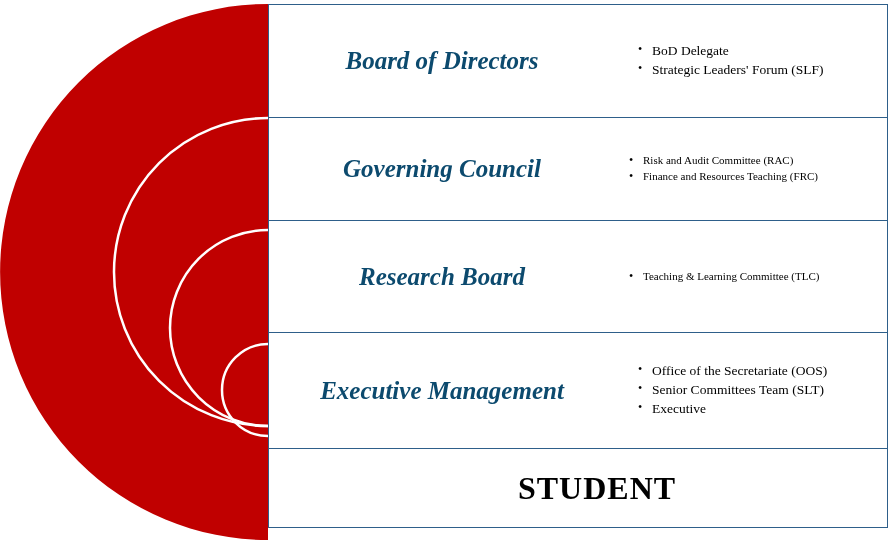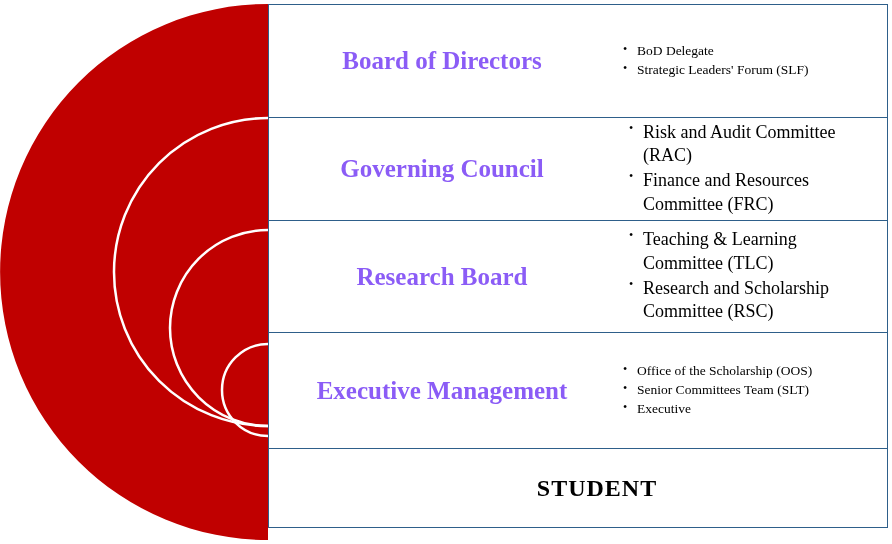--- a/index.html
+++ b/index.html
@@ -46,40 +46,41 @@
     background: transparent;
     margin-top: -1px;
   }
   .row:first-child { margin-top: 0; }
 
   .row-title {
     width: 340px;
     text-align: center;
     font-weight: bold;
     font-size: 25px;
-    color: #8b5cf6;
+    color: #0c4a6e;
     letter-spacing: 0px;
     line-height: 1.1;
     padding-left: 6px;
     box-sizing: border-box;
+    font-style: italic;
   }
   .row-items {
     flex: 1;
     padding-left: 8px;
     padding-right: 10px;
     box-sizing: border-box;
   }
   .row-items ul {
     margin: 0;
     padding: 0 0 0 18px;
     list-style: none;
   }
   .row-items li {
     position: relative;
-    font-size: 18px;
+    font-size: 11px;
     color: #000000;
     line-height: 1.32;
     padding-left: 2px;
     margin-bottom: 1px;
   }
   .row-items li:before {
     content: "\2022";
     position: absolute;
     left: -12px;
     top: 0;
@@ -87,33 +88,33 @@
   }
 
   
   .row-bod   { height: 114px; }
   .row-gc    { height: 104px; }
   .row-ab    { height: 113px; }
   .row-em    { height: 117px; }
   .row-stu   { height: 80px; }
 
   .row-bod .row-items li,
-  .row-em  .row-items li { font-size: 13.5px; }
+  .row-em  .row-items li { font-size: 13.5px; margin-left: 15px; }
 
   .row-gc .row-items,
   .row-ab .row-items { padding-left: 14px; }
 
   .row-stu {
     justify-content: center;
   }
   .row-stu .student-label {
     width: 100%;
     text-align: center;
     font-weight: bold;
-    font-size: 24px;
+    font-size: 32px;
     letter-spacing: 1px;
     color: #000000;
     padding-left: 38px;
   }
 </style>
 </head>
 <body>
 
 <div id="canvas">
 
@@ -138,40 +139,39 @@
           <li>Strategic Leaders' Forum (SLF)</li>
         </ul>
       </div>
     </div>
 
     <div class="row row-gc">
       <div class="row-title">Governing Council</div>
       <div class="row-items">
         <ul>
           <li>Risk and Audit Committee (RAC)</li>
-          <li>Finance and Resources Committee (FRC)</li>
+          <li>Finance and Resources Teaching (FRC)</li>
         </ul>
       </div>
     </div>
 
     <div class="row row-ab">
       <div class="row-title">Research Board</div>
       <div class="row-items">
         <ul>
           <li>Teaching &amp; Learning Committee (TLC)</li>
-          <li>Research and Scholarship Committee (RSC)</li>
         </ul>
       </div>
     </div>
 
     <div class="row row-em">
       <div class="row-title">Executive Management</div>
       <div class="row-items">
         <ul>
-          <li>Office of the Scholarship (OOS)</li>
+          <li>Office of the Secretariate (OOS)</li>
           <li>Senior Committees Team (SLT)</li>
           <li>Executive</li>
         </ul>
       </div>
     </div>
 
     <div class="row row-stu">
       <div class="student-label">STUDENT</div>
     </div>
 

